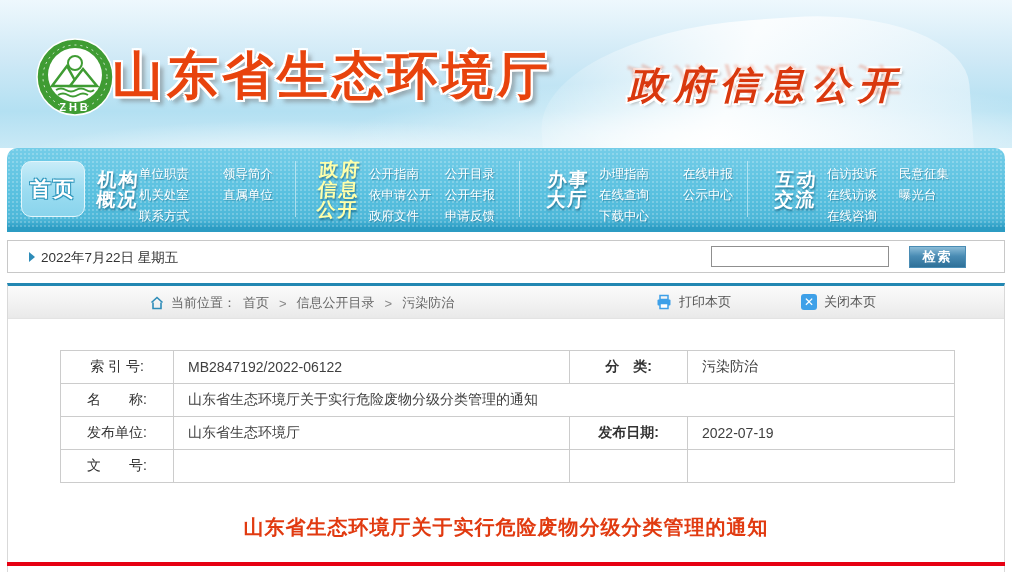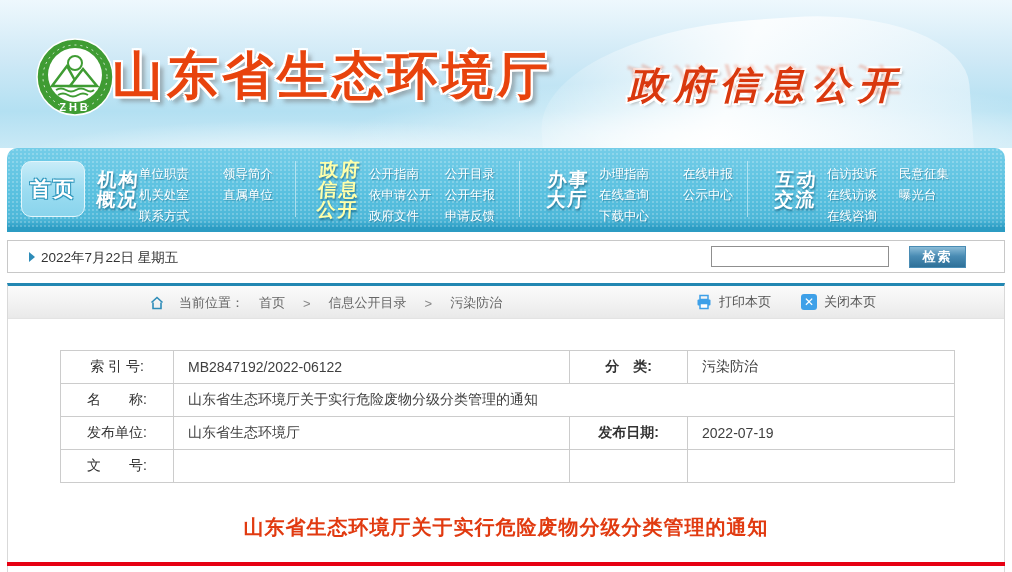--- a/index.html
+++ b/index.html
@@ -69,26 +69,26 @@
     border:1px solid #4a8cb4; color:#fff; font-weight:bold; font-size:13px;
     letter-spacing:2px; display:flex; align-items:center; justify-content:center; cursor:pointer; }
 
   
   .content { position:absolute; left:7px; top:283px; width:998px; height:289px;
     background:#fff; border-top:3px solid #2287b2;
     border-left:1px solid #d9d9d9; border-right:1px solid #d9d9d9; }
   .crumb-row { position:relative; height:33px;
     background:linear-gradient(180deg,#fbfbfb 0%, #efefef 70%, #e9e9e9 100%);
     border-bottom:1px solid #e3e3e3; font-size:13px; color:#666; }
-  .crumb-left { position:absolute; left:142px; top:8px; display:flex; align-items:center; gap:15px; }
+  .crumb-left { position:absolute; left:142px; top:8px; display:flex; align-items:center; gap:7px; }
   .crumb-left a { color:#666; text-decoration:none; cursor:pointer; }
   .crumb-sep { color:#888; padding:0 3px; }
   .action { position:absolute; top:7px; display:flex; align-items:center; gap:7px;
     font-size:13px; color:#555; cursor:pointer; }
-  .action-print { left:688px; }
+  .action-print { left:648px; }
   .action-close { left:793px; }
   .close-glyph { width:16px; height:16px; background:#3ea0e8; border-radius:3px;
     color:#fff; font-size:12px; font-weight:bold; line-height:16px; text-align:center; }
 
   
   table.meta { border-collapse:collapse; table-layout:fixed; width:895px;
     margin:31px 0 0 52px; }
   table.meta td { border:1px solid #ccc; height:33px; font-size:14px; background:#fff; }
   td.lbl { width:113px; text-align:center; font-weight:normal; color:#333; }
   td.lbl2 { width:118px; text-align:center; font-weight:bold; color:#333; }

